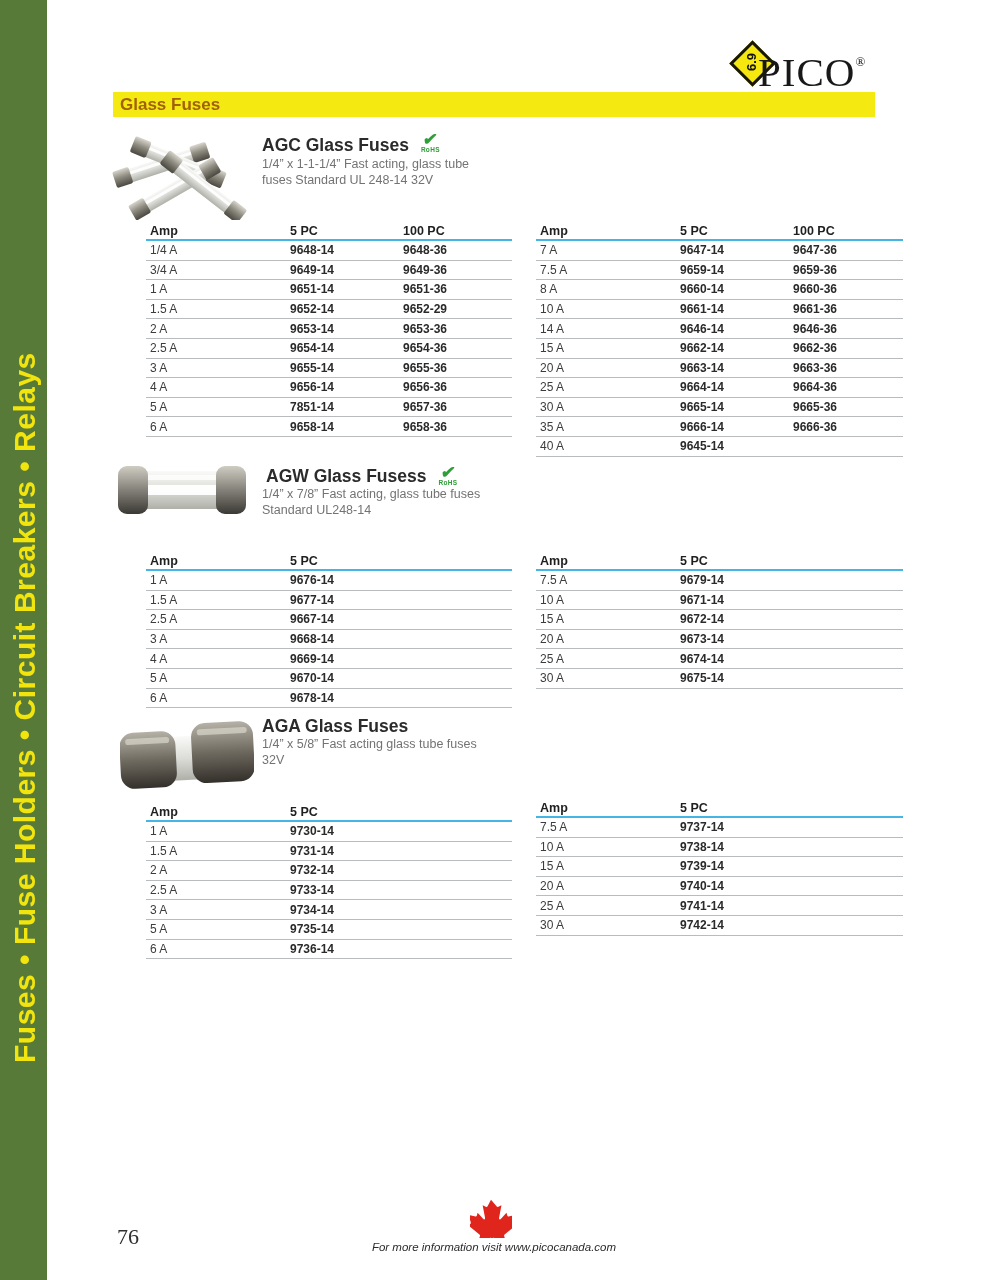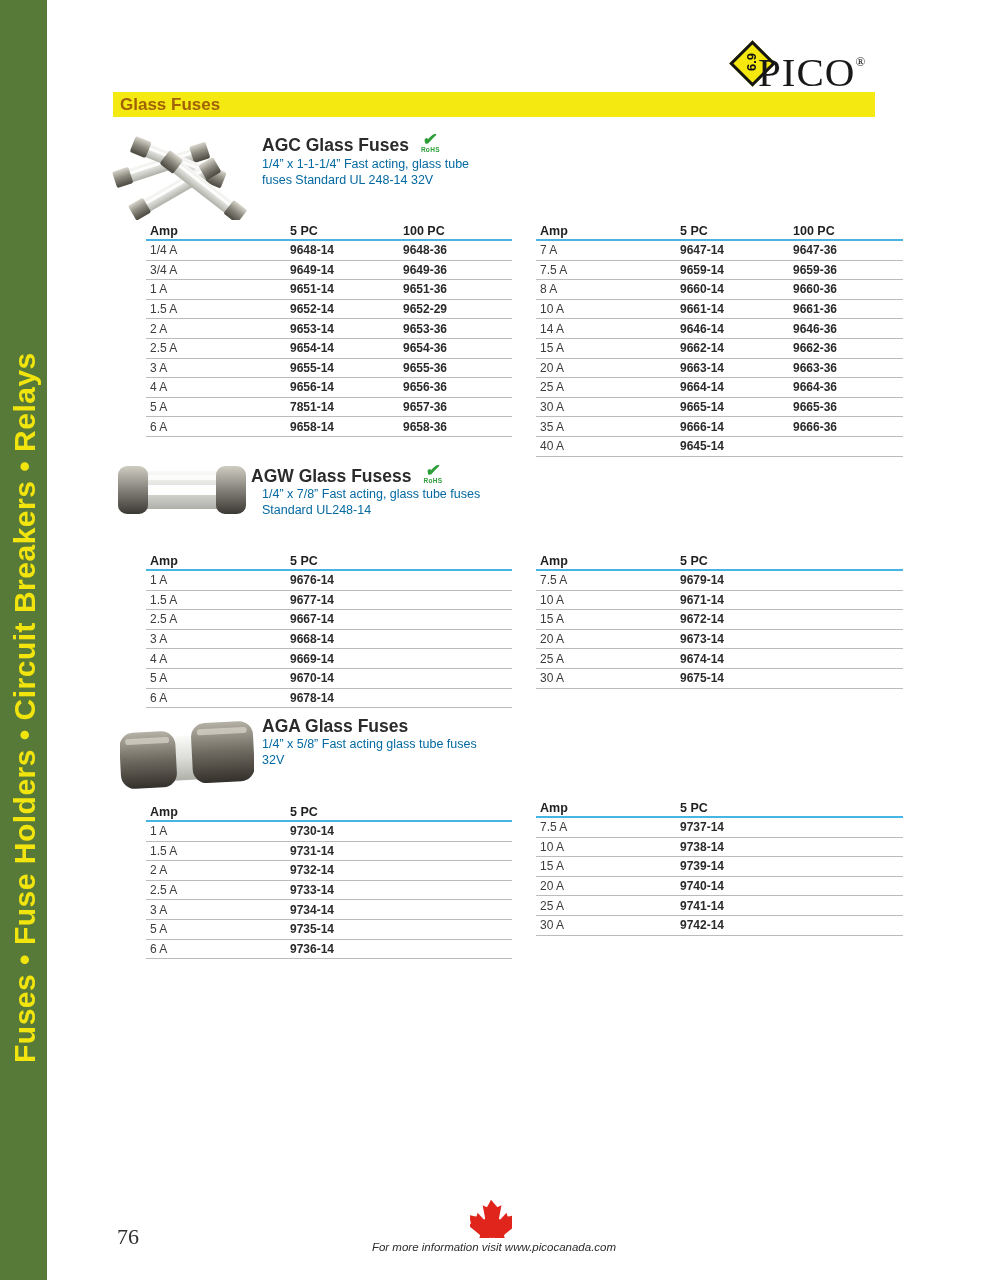--- a/index.html
+++ b/index.html
@@ -25,21 +25,21 @@
   .brand sup{font-size:13px;vertical-align:20px;letter-spacing:0;}
 
   
   .title-bar{position:absolute;left:113px;top:92px;width:762px;height:25px;background:#f5e912;}
   .title-bar .tb-text{display:block;font-size:17px;font-weight:bold;line-height:25px;
         padding-left:7px;color:#a16207;}
 
   
   .sec-title{position:absolute;margin:0;font-size:17.5px;font-weight:bold;color:#2b2b2b;
         display:flex;align-items:flex-start;}
-  .sec-desc{position:absolute;margin:0;font-size:12.5px;line-height:16px;color:#0369a1;
+  .sec-desc{position:absolute;margin:0;font-size:12.5px;line-height:16px;color:#737373;
         white-space:pre-line;width:270px;}
   .rohs{display:inline-flex;flex-direction:column;align-items:center;margin-left:12px;margin-top:-2px;}
   .rohs .check{color:#2e9e38;font-size:17px;line-height:13px;font-weight:bold;transform:skewX(-8deg);}
   .rohs .label{color:#2e9e38;font-size:6.5px;font-weight:bold;letter-spacing:.3px;}
 
   
   .ptable{position:absolute;margin-left:28px;}
   .trow{display:grid;align-items:center;height:19.6px;box-sizing:border-box;
         border-bottom:1px solid #b9bcbe;}
   .thead-row{height:19px;border-bottom:2.5px solid #47b5e3;}
@@ -266,21 +266,21 @@
   <section>
     <div class="fuse-img" style="left:118px;top:462px;">
       <svg width="128" height="56" viewBox="0 0 128 56">
         <rect x="27" y="9" width="74" height="38" fill="url(#gg)"></rect>
         <rect x="29" y="13" width="70" height="5" fill="#fff" opacity="0.75"></rect>
         <rect x="29" y="23" width="70" height="10" fill="#fff" opacity="0.95"></rect>
         <rect x="0" y="4" width="30" height="48" rx="9" fill="url(#mg2)"></rect>
         <rect x="98" y="4" width="30" height="48" rx="9" fill="url(#mg2)"></rect>
       </svg>
     </div>
-    <h2 class="sec-title" style="left:251px;top:466px;">
+    <h2 class="sec-title" style="left:266px;top:466px;align-items:center;">
       <span>AGW Glass Fusess</span>
       <span class="rohs">
         <span class="check">✔</span>
         <span class="label">RoHS</span>
       </span>
     </h2>
     <p class="sec-desc" style="left:262px;top:486px;">1/4” x 7/8” Fast acting, glass tube fuses
 Standard UL248-14</p>
     <div class="ptable t2" style="left:118px;top:552px;width:366px;">
         <div class="trow thead-row">

